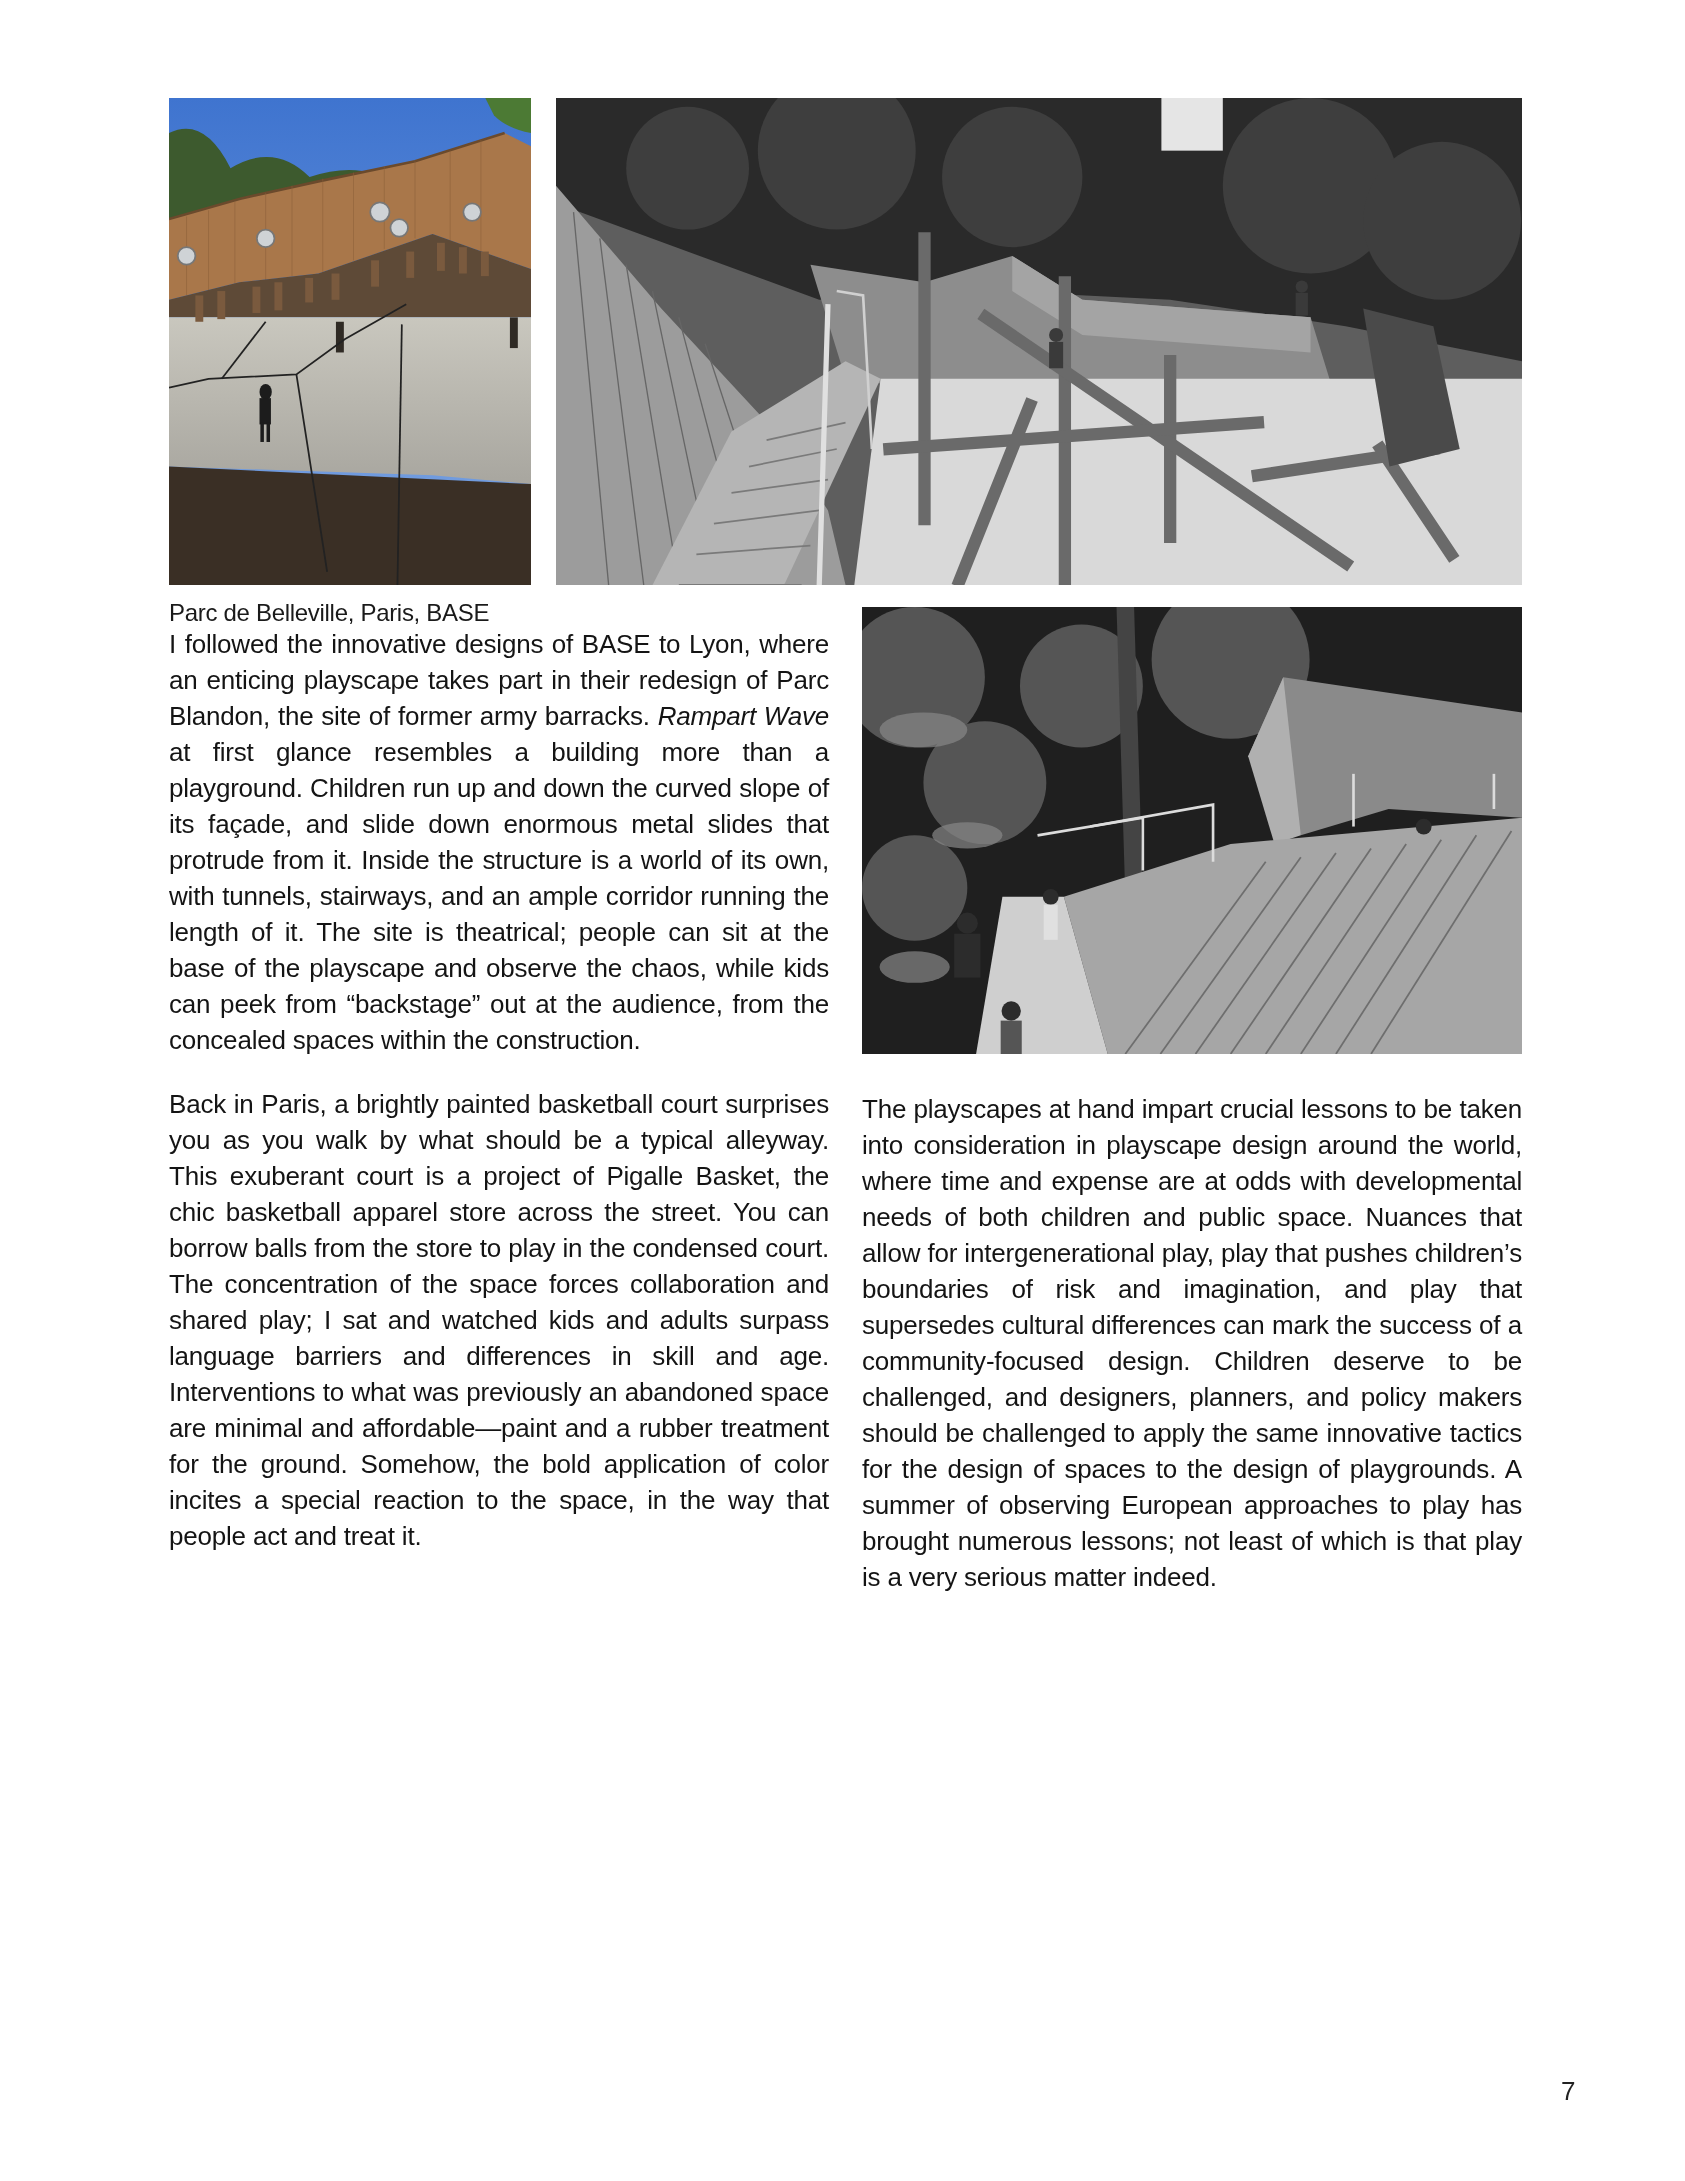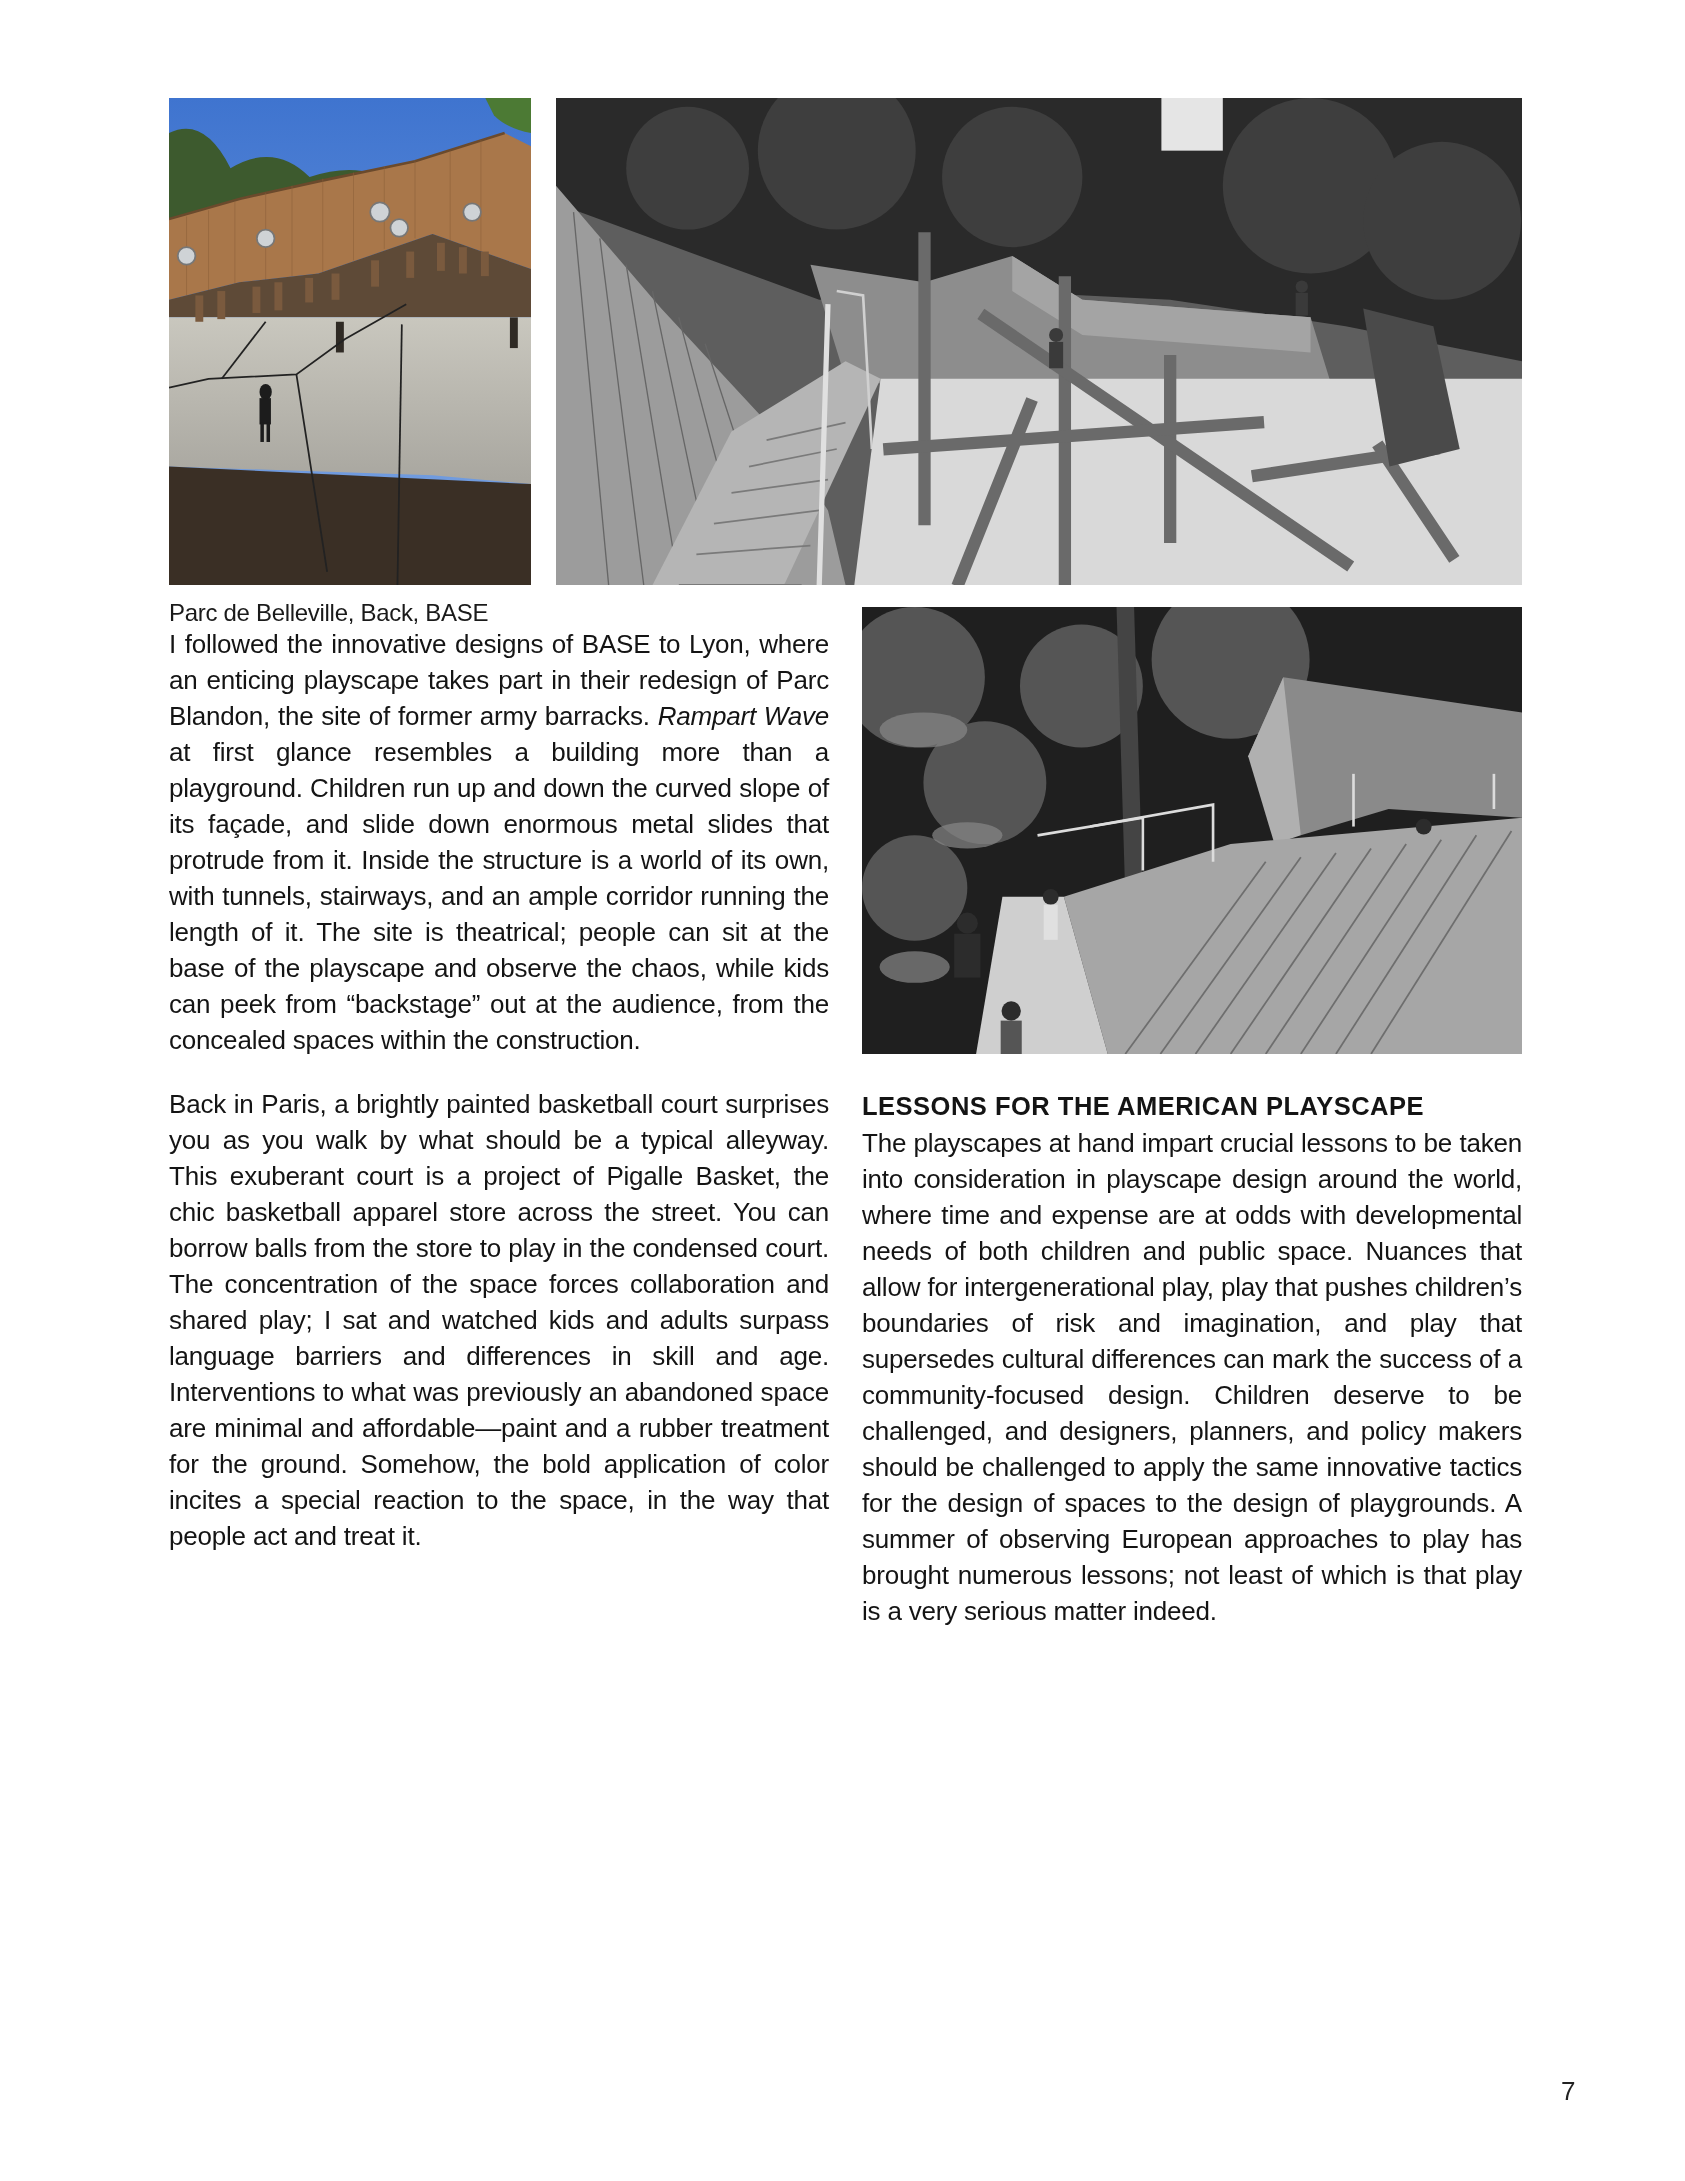--- a/index.html
+++ b/index.html
@@ -187,26 +187,25 @@
         <rect x="105" y="372" width="30" height="50"></rect>
       <circle cx="170" cy="460" r="11"></circle>
         <rect x="158" y="471" width="24" height="38" fill="#555"></rect>
       <circle cx="215" cy="330" r="9"></circle>
         <rect x="207" y="339" width="16" height="40" fill="#e0e0e0"></rect>
       <circle cx="640" cy="250" r="9"></circle>
     </g>
   </svg>
 </div>
 
-<div class="caption">Parc de Belleville, Back, BASE</div>
+<div class="caption">Parc de Belleville, Paris, BASE</div>
 
 <div class="col" id="col-left">
   <p><span>I followed the innovative designs of BASE to Lyon, where an enticing playscape takes part in their redesign of Parc Blandon, the site of former army barracks. </span><em>Rampart Wave</em><span> at first glance resembles a building more than a playground. Children run up and down the curved slope of its façade, and slide down enormous metal slides that protrude from it. Inside the structure is a world of its own, with tunnels, stairways, and an ample corridor running the length of it. The site is theatrical; people can sit at the base of the playscape and observe the chaos, while kids can peek from “backstage” out at the audience, from the concealed spaces within the construction.</span></p>
   <p>Back in Paris, a brightly painted basketball court surprises you as you walk by what should be a typical alleyway. This exuberant court is a project of Pigalle Basket, the chic basketball apparel store across the street. You can borrow balls from the store to play in the condensed court. The concentration of the space forces collaboration and shared play; I sat and watched kids and adults surpass language barriers and differences in skill and age. Interventions to what was previously an abandoned space are minimal and affordable—paint and a rubber treatment for the ground. Somehow, the bold application of color incites a special reaction to the space, in the way that people act and treat it.</p>
 </div>
 
 <div class="col" id="col-right">
-  <div class="heading">LESSONS FOR THE AMERICAN PLAYSCAPE</div>
   <p>The playscapes at hand impart crucial lessons to be taken into consideration in playscape design around the world, where time and expense are at odds with developmental needs of both children and public space. Nuances that allow for intergenerational play, play that pushes children’s boundaries of risk and imagination, and play that supersedes cultural differences can mark the success of a community-focused design. Children deserve to be challenged, and designers, planners, and policy makers should be challenged to apply the same innovative tactics for the design of spaces to the design of playgrounds. A summer of observing European approaches to play has brought numerous lessons; not least of which is that play is a very serious matter indeed.</p>
 </div>
 
 <div class="page-number">7</div>
 
 
 </body></html>

